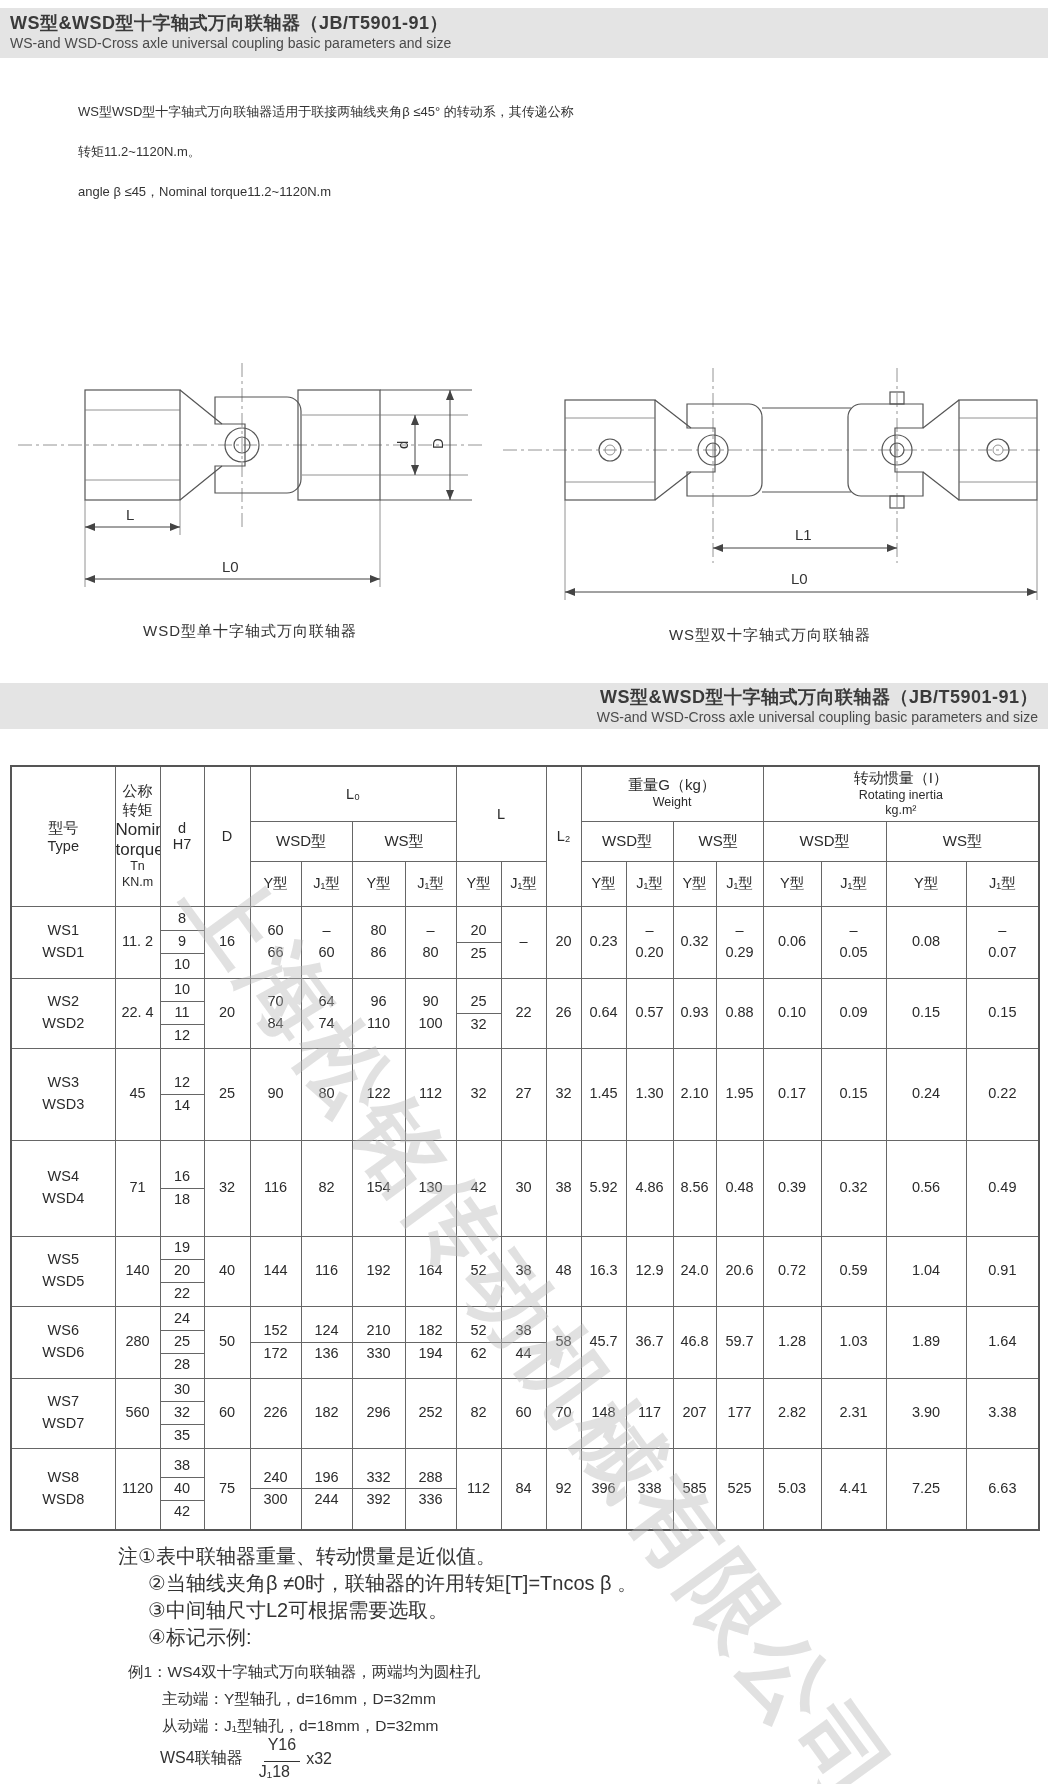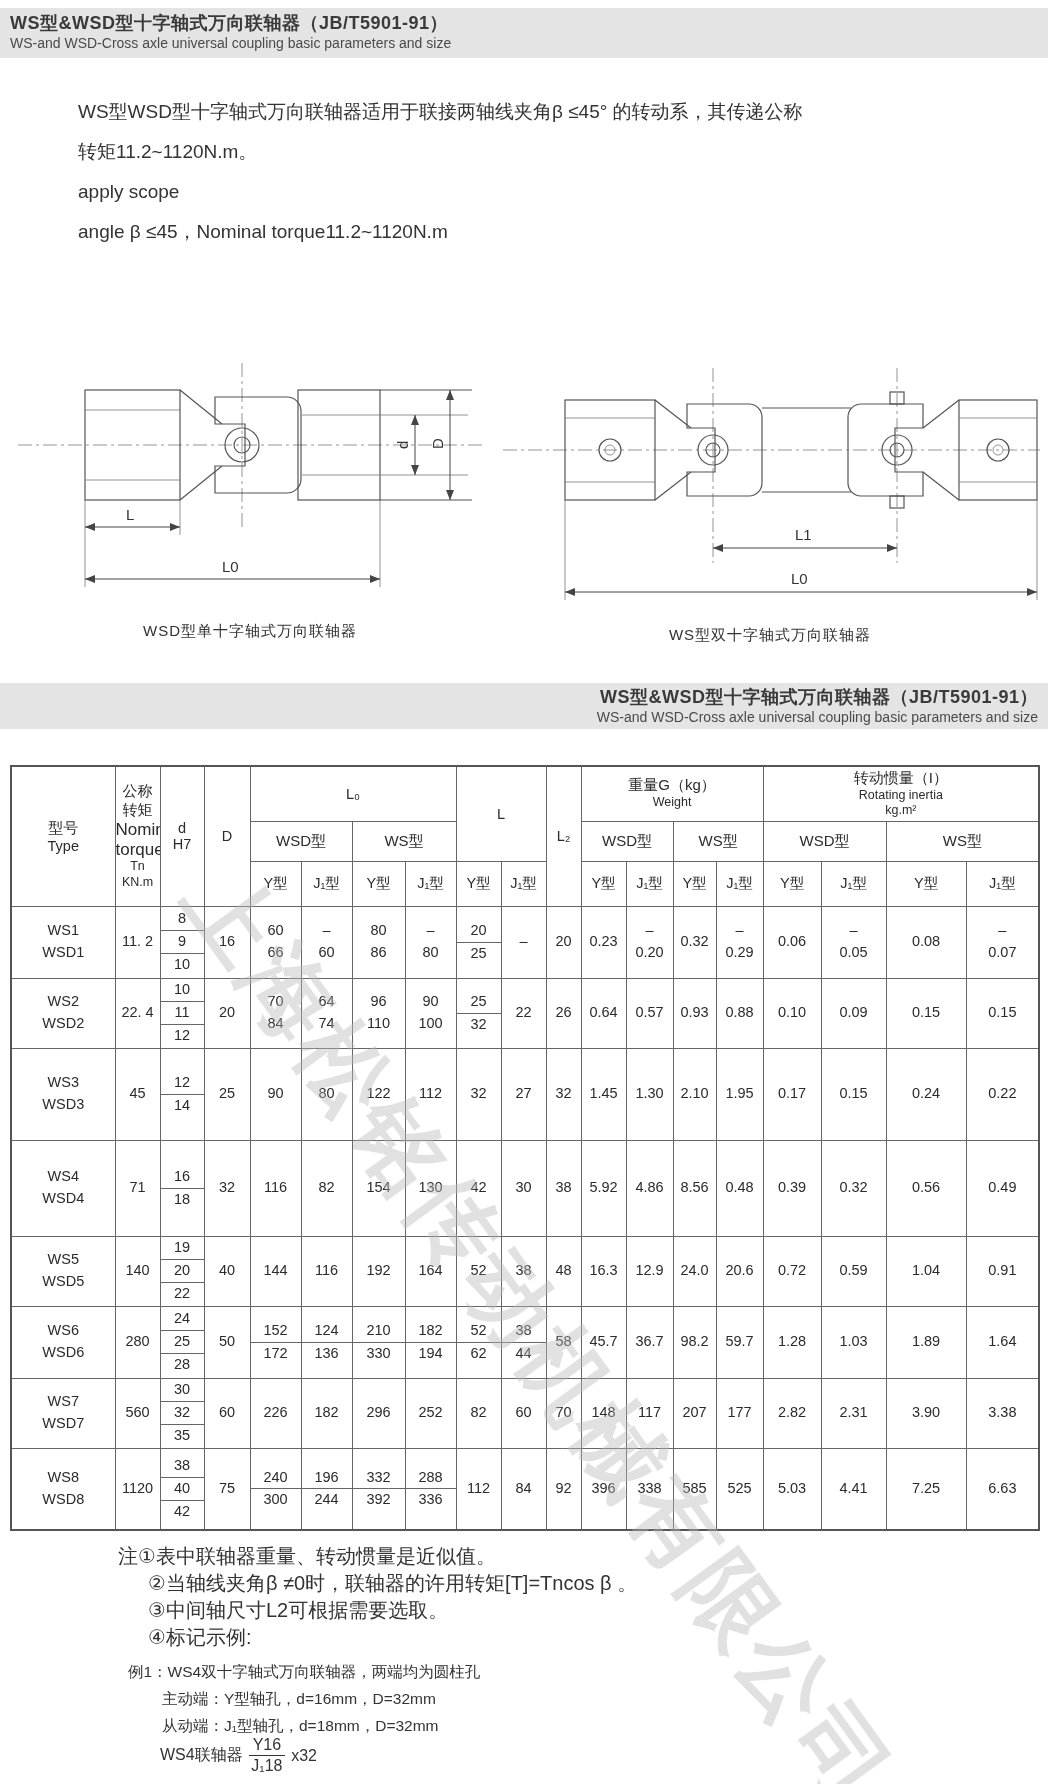--- a/index.html
+++ b/index.html
@@ -6,21 +6,21 @@
   #page{position:relative;width:1048px;height:1784px;background:#fff;overflow:hidden;
         font-family:"Liberation Sans","DejaVu Sans",sans-serif;color:#2b2b2b;}
   .graybar{position:absolute;left:0;width:1048px;height:50px;background:#e4e4e4;}
   .graybar .cn{font-size:18px;font-weight:bold;color:#3a3a3a;letter-spacing:0.5px;line-height:1.25;}
   .graybar .en{font-size:14px;color:#4a4a4a;line-height:1.2;}
   #bar1{top:8px;padding:4px 0 0 10px;box-sizing:border-box;}
   #bar2{top:683px;height:46px;text-align:right;padding:3px 10px 0 0;box-sizing:border-box;}
 
   #scope{position:absolute;left:78px;top:92px;width:920px;}
   #scope .h{font-size:19px;letter-spacing:3px;color:#333;margin-bottom:18px;}
-  #scope .ln{font-size:19px;color:#333;line-height:40px;white-space:nowrap;}
+  #scope .ln{font-size:13px;color:#333;line-height:40px;white-space:nowrap;}
 
   .drawing{position:absolute;}
   svg .ol{stroke:#555;stroke-width:1.2;fill:none;}
   svg .thin{stroke:#777;stroke-width:0.8;fill:none;}
   svg .cl{stroke:#888;stroke-width:0.9;fill:none;stroke-dasharray:14 4 3 4;}
   svg .dim{stroke:#444;stroke-width:1;fill:none;}
   svg text{fill:#333;font-family:"Liberation Sans",sans-serif;font-size:15px;}
 
   .caption{position:absolute;font-size:15px;color:#333;text-align:center;letter-spacing:1px;}
 
@@ -40,37 +40,36 @@
   #ptable .sub{display:flex;align-items:center;justify-content:center;flex:1;}
   #ptable .stack{display:flex;flex-direction:column;height:100%;}
   #ptable .sd{border-top:1px solid #666;}
 
   #notes{position:absolute;left:118px;top:1543px;font-size:20px;color:#333;line-height:27px;}
   #notes .ind{margin-left:30px;}
   #example{position:absolute;left:128px;top:1658px;font-size:15.5px;color:#333;line-height:27px;}
   #example .ind{margin-left:34px;}
   #formula{position:absolute;left:160px;top:1736px;font-size:16px;color:#333;display:flex;align-items:center;}
   #formula .frac{display:inline-block;text-align:center;margin:0 6px;vertical-align:middle;}
-  #formula .num{display:block;border-bottom:1.5px solid #333;padding:0 4px 1px;}
+  #formula .num{display:block;border-bottom:1.5px solid #333;padding:0 4px 7px;margin-left:15px;}
   #formula .den{display:block;padding-top:1px;}
 </style>
 </head>
 <body>
 
 <div id="page">
 
   <div class="graybar" id="bar1">
     <div class="cn">WS型&amp;WSD型十字轴式万向联轴器（JB/T5901-91）</div>
     <div class="en">WS-and WSD-Cross axle universal coupling basic parameters and size</div>
   </div>
 
   <div id="scope">
     <div class="ln">WS型WSD型十字轴式万向联轴器适用于联接两轴线夹角β ≤45° 的转动系，其传递公称</div>
     <div class="ln">转矩11.2~1120N.m。</div>
-    <div class="ln">apply scope</div>
     <div class="ln">angle β ≤45，Nominal torque11.2~1120N.m</div>
   </div>
 
   <div class="drawing" style="left:10px;top:335px">
     <svg width="480" height="258" viewBox="0 0 480 258">
       <line class="cl" x1="8" y1="110" x2="472" y2="110"></line>
       <line class="cl" x1="232" y1="28" x2="232" y2="192"></line>
       <rect class="ol" x="75" y="55" width="95" height="110"></rect>
       <line class="thin" x1="75" y1="75" x2="170" y2="75"></line>
       <line class="thin" x1="75" y1="145" x2="170" y2="145"></line>
@@ -420,21 +419,21 @@
           </td>
           <td>
             <div class="stack">
               <div class="sub">38</div>
               <div class="sub sd">44</div>
             </div>
           </td>
           <td>58</td>
           <td>45.7</td>
           <td>36.7</td>
-          <td>98.2</td>
+          <td>46.8</td>
           <td>59.7</td>
           <td>1.28</td>
           <td>1.03</td>
           <td>1.89</td>
           <td>1.64</td>
         </tr>
         <tr style="height: 70px;">
           <td><span class="pre">WS7
 WSD7</span></td>
           <td>560</td>

